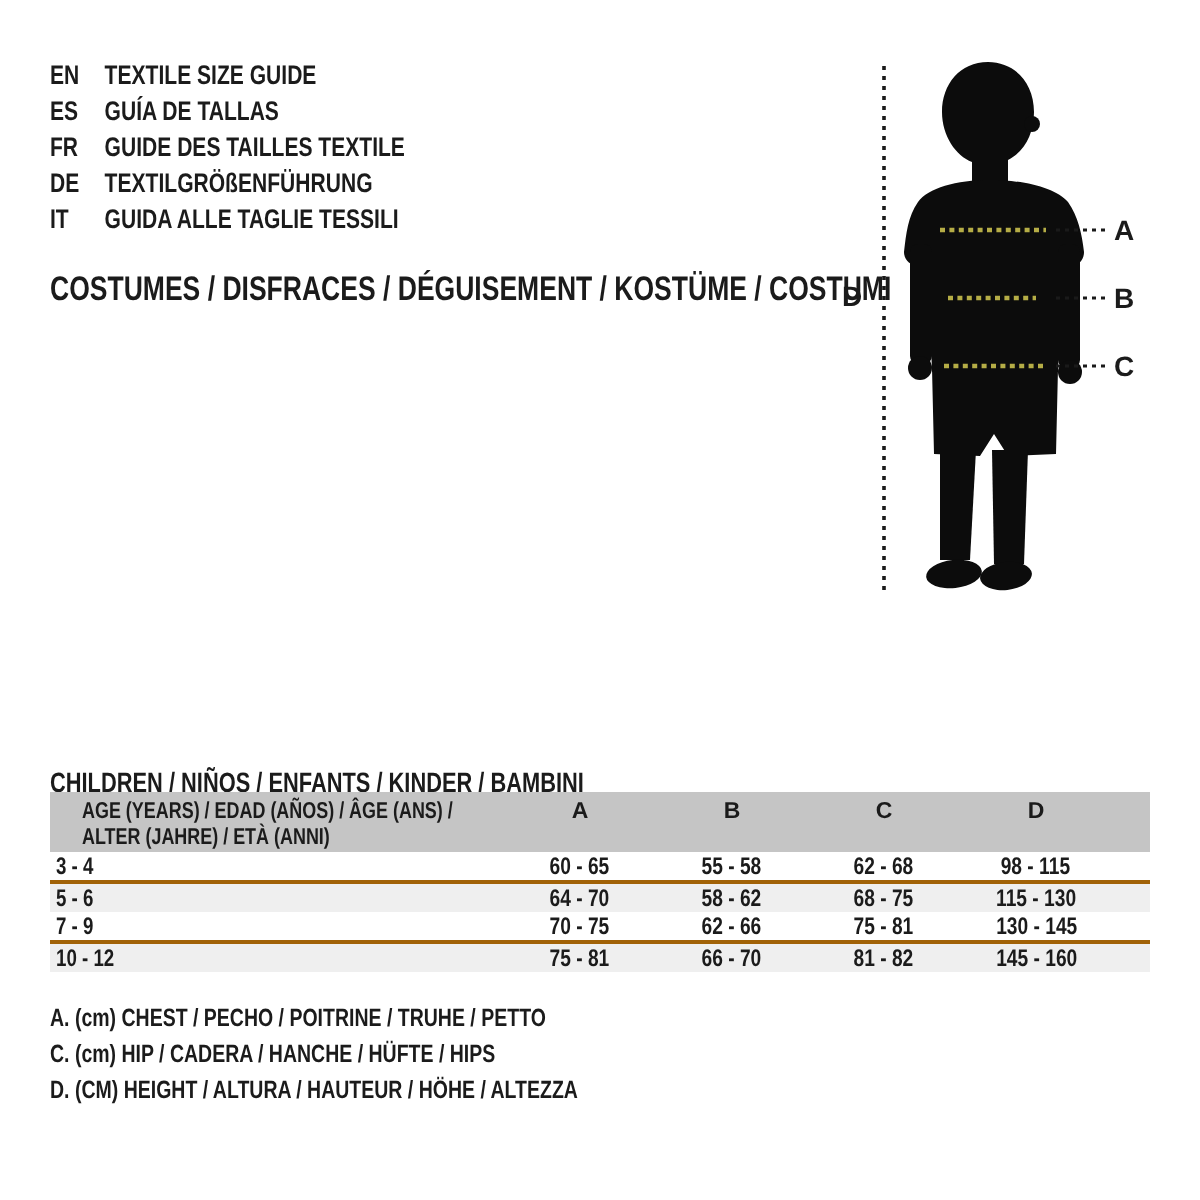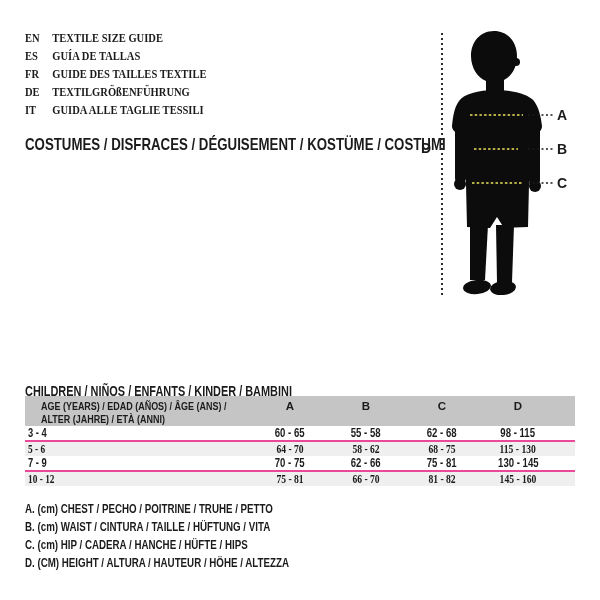--- a/index.html
+++ b/index.html
@@ -7,21 +7,21 @@
   body {
     position:relative; overflow:hidden; background:#fff;
     font-family:"Liberation Sans","DejaVu Sans",sans-serif;
     color:var(--text,#1b1b1b);
   }
   
   .cnd  { display:inline-block; transform:scaleX(.78); transform-origin:0 50%; white-space:nowrap; }
   .cndc { display:inline-block; transform:scaleX(.80); transform-origin:50% 50%; white-space:nowrap; }
 
   
-  .lang { position:absolute; left:25px; top:29px;font-family:Liberation Serif, serif; }
+  .lang { position:absolute; left:25px; top:29px; }
   .lang-row { display:flex; height:18px; line-height:18px; font-size:13.5px; font-weight:700;
               transform:scaleX(.78); transform-origin:0 0; white-space:nowrap; }
   .lang-code { width:35px; flex:0 0 35px; }
 
   
   .cat-title { position:absolute; left:25px; top:136px; font-size:17px; font-weight:700; line-height:18px; }
 
   
   .figure { position:absolute; left:400px; top:0; width:200px; height:310px; }
   .figure svg { position:absolute; left:0; top:0; }
@@ -35,21 +35,21 @@
   .tbl-title { position:absolute; left:25px; top:372px; font-size:14px; font-weight:700; line-height:14px;margin-top:12px; }
   table.sizes { position:absolute; left:25px; top:396px; width:550px;
                 border-collapse:collapse; table-layout:fixed; }
   table.sizes th, table.sizes td { padding:0; font-weight:700; }
   table.sizes thead tr { height:29px; background:var(--table-header-bg,#c5c5c5); }
   table.sizes thead th { vertical-align:top; padding-top:4px; font-size:11.5px; line-height:13px; text-align:center; }
   table.sizes thead th.agehdr { text-align:left; padding-left:16px; }
   table.sizes tbody tr { height:14px; }
   table.sizes tbody td { font-size:12px; line-height:14px; text-align:center; }
   table.sizes tbody td.age { text-align:left; padding-left:3px;margin-top:22px; }
-  table.sizes tbody tr.alt td { background:var(--table-alt-row-bg,#efefef); border-top:2px solid #ec4899;font-family:Liberation Serif, serif; }
+  table.sizes tbody tr.alt td { background:var(--table-alt-row-bg,#efefef); border-top:2px solid #a16207; }
 
   
   .notes { position:absolute; left:25px; top:500px; }
   .note-line { height:18px; line-height:18px; font-size:12.5px; font-weight:700; }
 </style>
 </head>
 <body>
 
 <div class="lang">
   <div class="lang-row">
@@ -168,16 +168,15 @@
       <td><span class="cndc">66 - 70</span></td>
       <td><span class="cndc">81 - 82</span></td>
       <td><span class="cndc">145 - 160</span></td>
       <td></td>
     </tr>
   </tbody>
 </table>
 
 <div class="notes">
   <div class="note-line"><span class="cnd">A. (cm) CHEST / PECHO / POITRINE / TRUHE / PETTO</span></div>
-  <div class="note-line"><span class="cnd">B. (cm) WAIST / CINTURA / TAILLE / HÜFTUNG / VITA</span></div>
   <div class="note-line"><span class="cnd">C. (cm) HIP / CADERA / HANCHE / HÜFTE / HIPS</span></div>
   <div class="note-line"><span class="cnd">D. (CM) HEIGHT / ALTURA / HAUTEUR / HÖHE / ALTEZZA</span></div>
 </div>
 
 </body></html>

